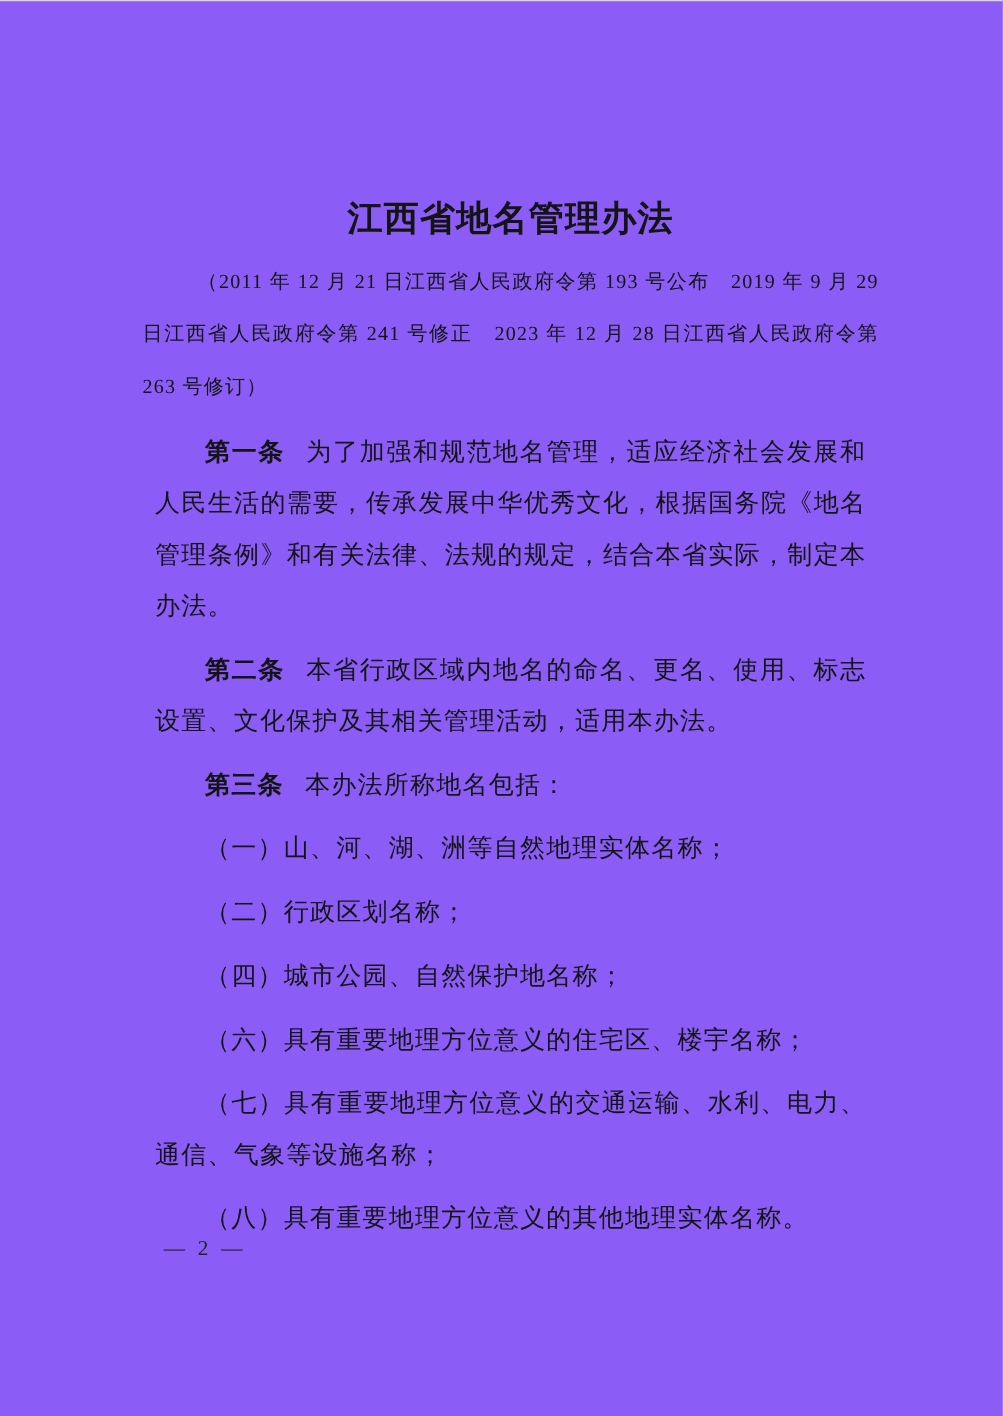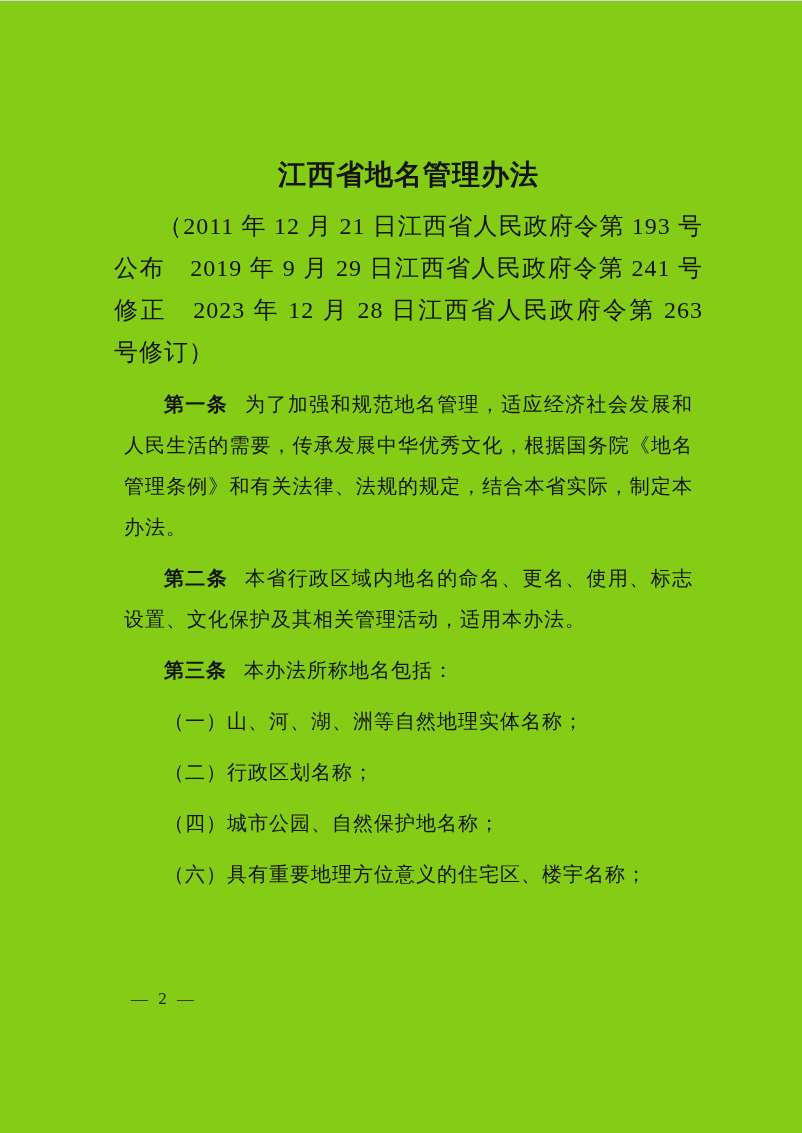--- a/index.html
+++ b/index.html
@@ -4,21 +4,21 @@
 <style>
   html, body { margin: 0; padding: 0; }
   body {
     width: 802px; height: 1133px;
     background: #e9e9e9;
     font-family: "Liberation Serif", "DejaVu Serif", serif;
   }
   .page {
     position: relative;
     width: 802px; height: 1133px;
-    background: #84cc16;
+    background: #8b5cf6;
     color: #141414;
     overflow: hidden;
     border-top: 1px solid #d8d8d8;
     box-sizing: border-box;
   }
   .content {
     position: absolute;
     left: 114px;
     top: 0;
     width: 589px;
@@ -27,21 +27,21 @@
     margin: 156px 0 12px 0;
     font-family: "Liberation Sans", "DejaVu Sans", sans-serif;
     font-size: 28px;
     font-weight: bold;
     line-height: 36px;
     text-align: center;
     letter-spacing: 1px;
   }
   .preamble {
     margin: 0 0 11px 0;
-    font-size: 24px;
+    font-size: 16px;
     line-height: 42px;
     letter-spacing: 1px;
     text-align: justify;
     text-indent: 44px;
   }
   .para {
     margin: 10px;
     font-size: 20px;
     line-height: 41px;
     letter-spacing: 1px;
@@ -81,19 +81,21 @@
     <p class="para"><span>（一）山、河、湖、洲等自然地理实体名称；</span></p>
 
     <p class="para"><span>（二）行政区划名称；</span></p>
 
 
     <p class="para"><span>（四）城市公园、自然保护地名称；</span></p>
 
 
     <p class="para"><span>（六）具有重要地理方位意义的住宅区、楼宇名称；</span></p>
 
+    <p class="para"><span>（七）具有重要地理方位意义的交通运输、水利、电力、通信、气象等设施名称；</span></p>
 
+    <p class="para"><span>（八）具有重要地理方位意义的其他地理实体名称。</span></p>
 
 
   </div>
 
   <div class="footer">— 2 —</div>
 </div>
 
 </body></html>

